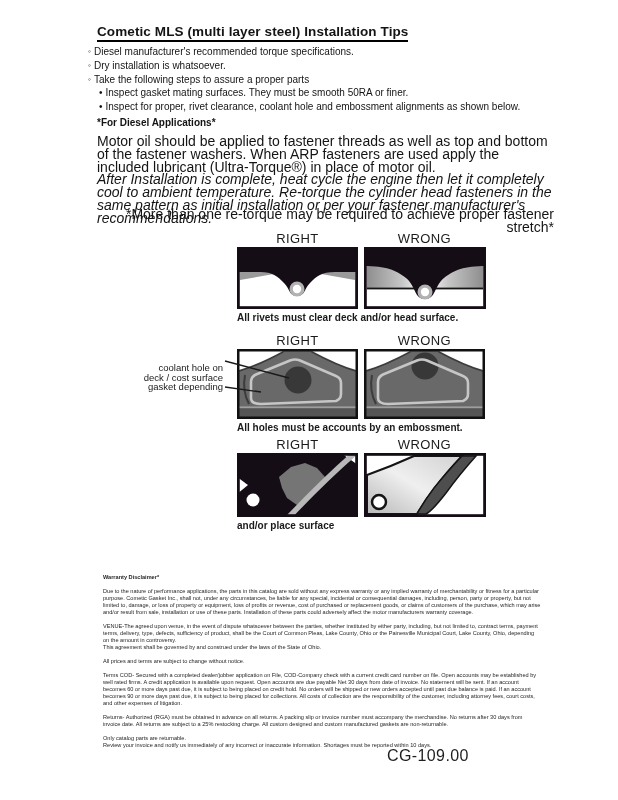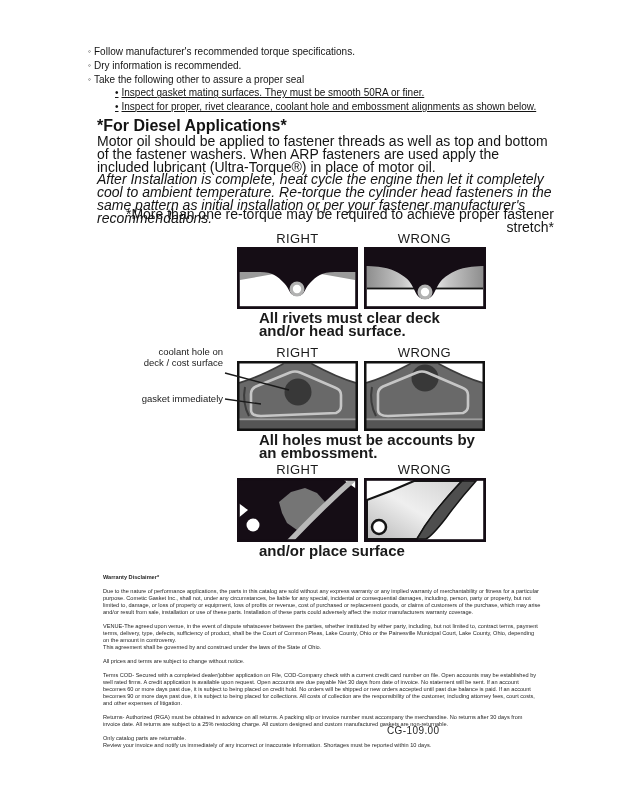--- a/index.html
+++ b/index.html
@@ -8,56 +8,57 @@
     font-family:"Liberation Sans", sans-serif; color:#141414; overflow:hidden;
   }
   .title {
     position:absolute; left:97px; top:24px;
     font-size:13.5px; font-weight:bold; letter-spacing:0.1px;
     border-bottom:2px solid #000; padding-bottom:1px; display:inline-block;
   }
   .bullets { position:absolute; left:88px; top:45px; width:470px; font-size:10px; line-height:13.8px; }
   .bullet { padding-left:11px; text-indent:-11px; }
   .bullet::before { content:"\25E6"; font-size:8.5px; margin-right:3px; vertical-align:1px; }
-  .subbullet { margin-left:27px; padding-left:10px; text-indent:-10px;text-decoration:underline; }
+  .subbullet { margin-left:11px; padding-left:10px; text-indent:-10px; }
   .subbullet::before { content:"\2022"; font-size:10px; margin-right:3px; }
-  .diesel-heading { position:absolute; left:97px; top:117px; font-size:16px; font-weight:bold; }
+  .diesel-heading { position:absolute; left:97px; top:117px; font-size:10px; font-weight:bold; }
   .para { position:absolute; left:97px; width:457px; font-size:14px; line-height:13px; }
   .p1 { top:135px; } .p2 { top:173px;font-style:italic; } .p3 { top:208px;text-align:right; }
 
   .diagrams { position:absolute; left:237px; top:231px; width:250px; }
   .dg-row { position:relative; }
   .dg-row + .dg-row { margin-top:8px; }
   .dg-row.r3 { margin-top:3px; }
   .dg-labels { display:flex; gap:6px; }
   .dg-labels span { width:121px; text-align:center; font-size:13px; line-height:15px; letter-spacing:0.4px; color:#1a1a1a; }
   .dg-boxes { display:flex; gap:6px; margin-top:1px; }
   .dg-boxes svg { display:block; }
-  .dg-caption { font-size:15px; font-weight:bold; margin-top:3px; line-height:12.5px; color:#1a1a1a;margin-left:22px; }
+  .dg-caption { font-size:10px; font-weight:bold; margin-top:3px; line-height:12.5px; color:#1a1a1a; }
   .annot { position:absolute; left:-162px; width:148px; text-align:right; font-size:9.5px; line-height:10.5px; color:#1a1a1a; }
-  .annot.a1 { top:2px; }
+  .annot.a1 { top:30px; }
   .annot.a2 { top:49px; }
   .leader-svg { position:absolute; left:-162px; top:0; pointer-events:none; }
 
   .legal { position:absolute; left:103px; top:574px; width:438px; font-size:5.6px; line-height:7px; color:#262626; }
   .legal .lg-head { font-weight:bold; margin-bottom:7px; }
   .legal p { margin:0 0 7px 0; }
   .legal p.tight { margin-bottom:0; }
-  .footer-code { position:absolute; left:387px; top:725px; font-size:10px; letter-spacing:0.4px; color:#1f1f1f; }
+  .footer-code { position:absolute; left:387px; top:747px; font-size:16px; letter-spacing:0.4px; color:#1f1f1f; }
 </style>
 </head>
 <body>
 
 <div class="page">
 
+  <div class="title">Cometic MLS (multi layer steel) Installation Tips</div>
 
   <div class="bullets">
-    <div class="bullet">Follow manufacturer's recommended torque specifications.</div>
-    <div class="bullet">Dry information is recommended.</div>
-    <div class="bullet">Take the following other to assure a proper seal</div>
+    <div class="bullet">Diesel manufacturer's recommended torque specifications.</div>
+    <div class="bullet">Dry installation is whatsoever.</div>
+    <div class="bullet">Take the following steps to assure a proper parts</div>
     <div class="subbullet">Inspect gasket mating surfaces.  They must be smooth 50RA or finer.</div>
     <div class="subbullet">Inspect for proper, rivet clearance, coolant hole and embossment alignments as shown below.</div>
   </div>
 
   <div class="diesel-heading">*For Diesel Applications*</div>
   <div class="para p1">Motor oil should be applied to fastener threads as well as top and bottom of the fastener washers. When ARP fasteners are used apply the included lubricant (Ultra-Torque®) in place of motor oil.</div>
   <div class="para p2">After Installation is complete, heat cycle the engine then let it completely cool to ambient temperature. Re-torque the cylinder head fasteners in the same pattern as initial installation or per your fastener manufacturer's recommendations.</div>
   <div class="para p3">*More than one re-torque may be required to achieve proper fastener stretch*</div>
 
   <div class="diagrams">
@@ -129,21 +130,21 @@
           <path d="M8 26 Q5 42 12 55" stroke="#3c3c3c" stroke-width="2" fill="none"></path>
           <circle cx="61" cy="17" r="13.5" fill="#383838"></circle>
           <path d="M14 49 L14 33 Q14 28 19 25.5 L53 11.5 Q58 9.5 63 11.5 L99 27 Q104 29 104 34 L104 45 Q104 50 99 52 L24 55 Q14 55 14 49 Z" fill="none" stroke="#c6c6c6" stroke-width="2.6"></path>
           <rect x="1.25" y="1.25" width="118.5" height="67.5" fill="none" stroke="#111111" stroke-width="2.5"></rect>
         </svg>
       </div>
       <div class="annot a1">
         <div>coolant hole on</div>
         <div>deck / cost surface</div>
       </div>
-      <div class="annot a2">gasket immediately</div>
+      <div class="annot a2">gasket depending</div>
       <svg class="leader-svg" width="412" height="100" viewBox="0 0 412 100">
         <line x1="150" y1="28" x2="214" y2="45" stroke="#1a1a1a" stroke-width="1.3"></line>
         <line x1="150" y1="54" x2="186" y2="59" stroke="#1a1a1a" stroke-width="1.3"></line>
       </svg>
       <div class="dg-caption">All holes must be accounts by an embossment.</div>
     </div>
 
     <div class="dg-row r3">
       <div class="dg-labels">
         <span>RIGHT</span>

